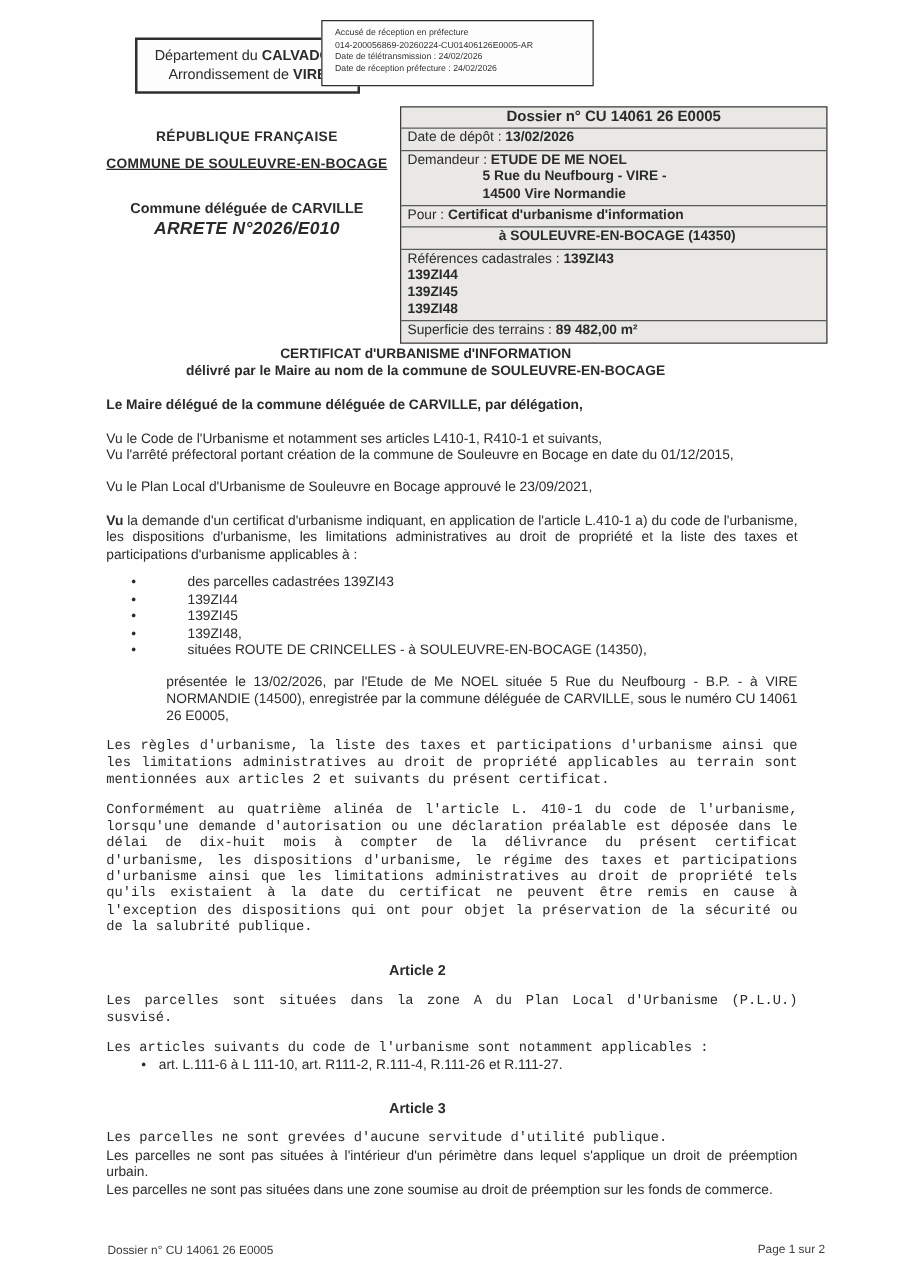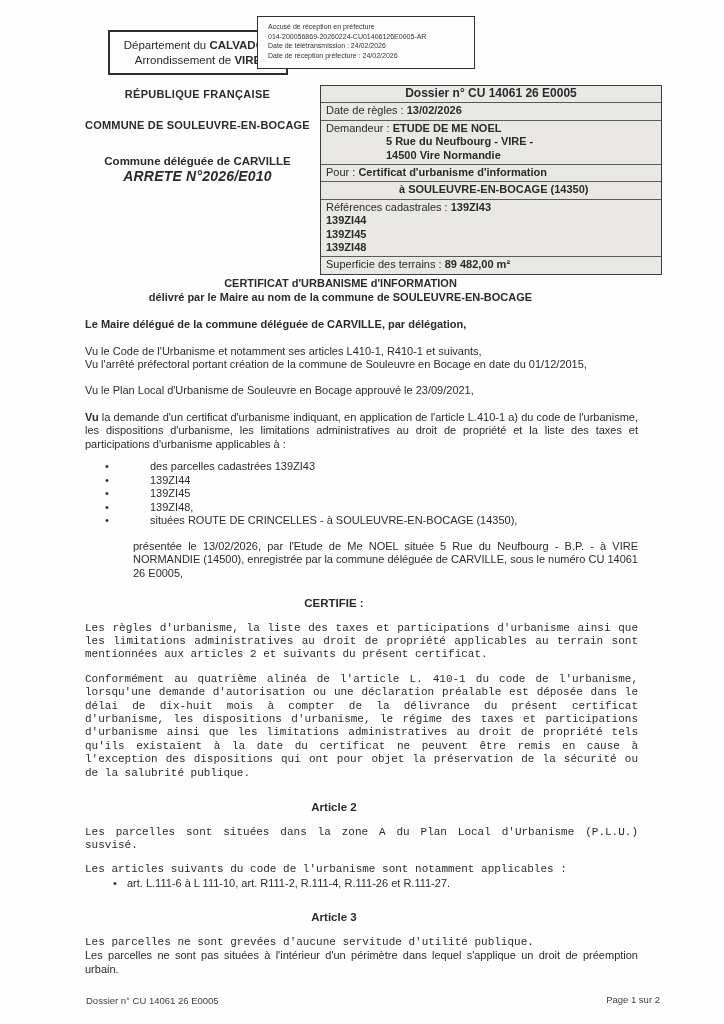--- a/index.html
+++ b/index.html
@@ -18,24 +18,24 @@
     font-size:11.5px; line-height:15px; white-space:nowrap;
   }
   .stamp-dept .strong { font-weight:700; }
   .stamp-pref {
     position:absolute; left:257px; top:16px; width:218px; height:53px;
     border:1.5px solid #2f2f2f; background:#fdfdfd; z-index:2;
     font-size:7px; line-height:9.6px; padding:5px 4px 0 10px; color:#333;
   }
   
   .left-head {
-    position:absolute; left:75px; top:88px; width:245px; text-align:center;
+    position:absolute; left:75px; top:104px; width:245px; text-align:center;
   }
   .republique { font-weight:600; letter-spacing:.3px; font-size:11px; }
-  .commune    { margin-top:18px; font-weight:700; font-size:11px; letter-spacing:.2px; }
+  .commune    { margin-top:8px; font-weight:700; text-decoration:underline; font-size:11px; letter-spacing:.2px; }
   .deleguee   { margin-top:22px; font-weight:700; font-size:11.5px; }
   .arrete     { margin-top:2px; font-weight:700; font-style:italic; font-size:14px; letter-spacing:.2px; }
   
   .dossier {
     position:absolute; left:320px; top:85px; width:342px;
     border:1.5px solid #3c3c3c; background:#e9e8e4; font-size:11px;
   }
   .dossier .row { border-top:1px solid #5a5a5a; padding:1px 5px 2px 5px; }
   .dossier .row:first-child { border-top:none; }
   .dossier .thead { text-align:center; font-weight:700; font-size:12px; padding:1px 0 2px; }
@@ -85,21 +85,21 @@
 
   <div class="left-head">
     <div class="republique">RÉPUBLIQUE FRANÇAISE</div>
     <div class="commune">COMMUNE DE SOULEUVRE-EN-BOCAGE</div>
     <div class="deleguee">Commune déléguée de CARVILLE</div>
     <div class="arrete">ARRETE N°2026/E010</div>
   </div>
 
   <div class="dossier">
     <div class="row thead">Dossier n° CU 14061 26 E0005</div>
-    <div class="row"><span>Date de règles : </span><span class="val">13/02/2026</span></div>
+    <div class="row"><span>Date de dépôt : </span><span class="val">13/02/2026</span></div>
     <div class="row">
       <div><span>Demandeur : </span><span class="val">ETUDE DE ME NOEL</span></div>
       <div class="ind1">5 Rue du Neufbourg - VIRE -</div>
       <div class="ind1">14500 Vire Normandie</div>
     </div>
     <div class="row"><span>Pour : </span><span class="val">Certificat d'urbanisme d'information</span></div>
     <div class="row">
       <div class="ind2">à SOULEUVRE-EN-BOCAGE (14350)</div>
     </div>
     <div class="row">
@@ -146,36 +146,36 @@
           <span>139ZI48,</span>
         </li>
       <li>
           <span class="b-dot"></span>
           <span>situées  ROUTE DE CRINCELLES -  à SOULEUVRE-EN-BOCAGE (14350),</span>
         </li>
     </ul>
 
     <div class="presentee">présentée le 13/02/2026, par l'Etude de Me NOEL située 5 Rue du Neufbourg - B.P.  -  à VIRE NORMANDIE (14500), enregistrée par la commune déléguée de  CARVILLE, sous le numéro CU 14061 26 E0005,</div>
 
-    <div class="center-head certifie">CERTIFIE :</div>
 
     <div class="apara">Les règles d'urbanisme, la liste des taxes et participations d'urbanisme ainsi que les limitations administratives au droit de propriété applicables au terrain sont mentionnées aux articles 2 et suivants du présent certificat.</div>
     <div class="apara">Conformément au quatrième alinéa de l'article L. 410-1 du code de l'urbanisme, lorsqu'une demande d'autorisation ou une déclaration préalable est déposée dans le délai de dix-huit mois à compter de la délivrance du présent certificat d'urbanisme, les dispositions d'urbanisme, le régime des taxes et participations d'urbanisme ainsi que les limitations administratives au droit de propriété tels qu'ils existaient à la date du certificat ne peuvent être remis en cause à l'exception des dispositions qui ont pour objet la préservation de la sécurité ou de la salubrité publique.</div>
 
     <div class="center-head article-head">Article 2</div>
     <div class="apara">Les parcelles sont situées dans la zone A du Plan Local d'Urbanisme (P.L.U.) susvisé.</div>
     <div class="apara">Les articles suivants du code de l'urbanisme sont notamment applicables :</div>
     <ul class="blist" style="margin-top:0">
       <li>
           <span class="b-dot2"></span>
           <span>art. L.111-6 à L 111-10, art. R111-2, R.111-4, R.111-26 et R.111-27.</span>
         </li>
     </ul>
 
     <div class="center-head article-head">Article 3</div>
     <div class="apara">Les parcelles ne sont grevées d'aucune servitude d'utilité publique.</div>
     <div class="apara-tight">Les parcelles ne sont pas situées à l'intérieur d'un périmètre dans lequel s'applique un droit de préemption urbain.</div>
+    <div class="apara-tight">Les parcelles ne sont pas situées dans une zone soumise au droit de préemption sur les fonds de commerce.</div>
   </div>
 
   <div class="footer-left">Dossier n° CU 14061 26 E0005</div>
   <div class="footer-right">Page 1 sur 2</div>
 
 </div>
 
 </body></html>

